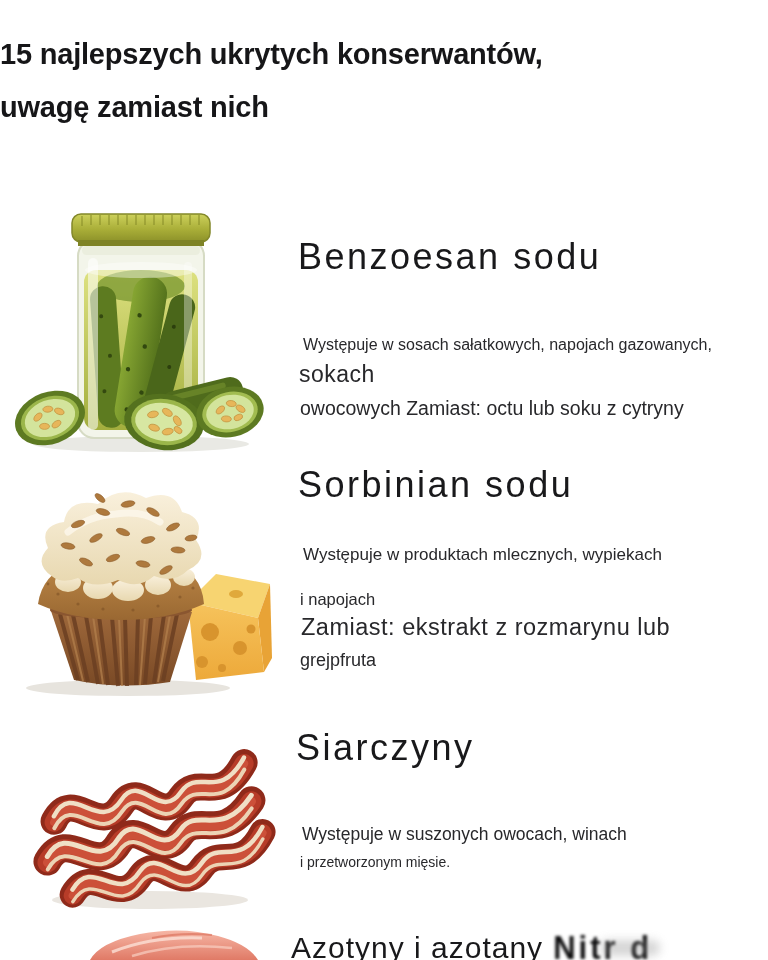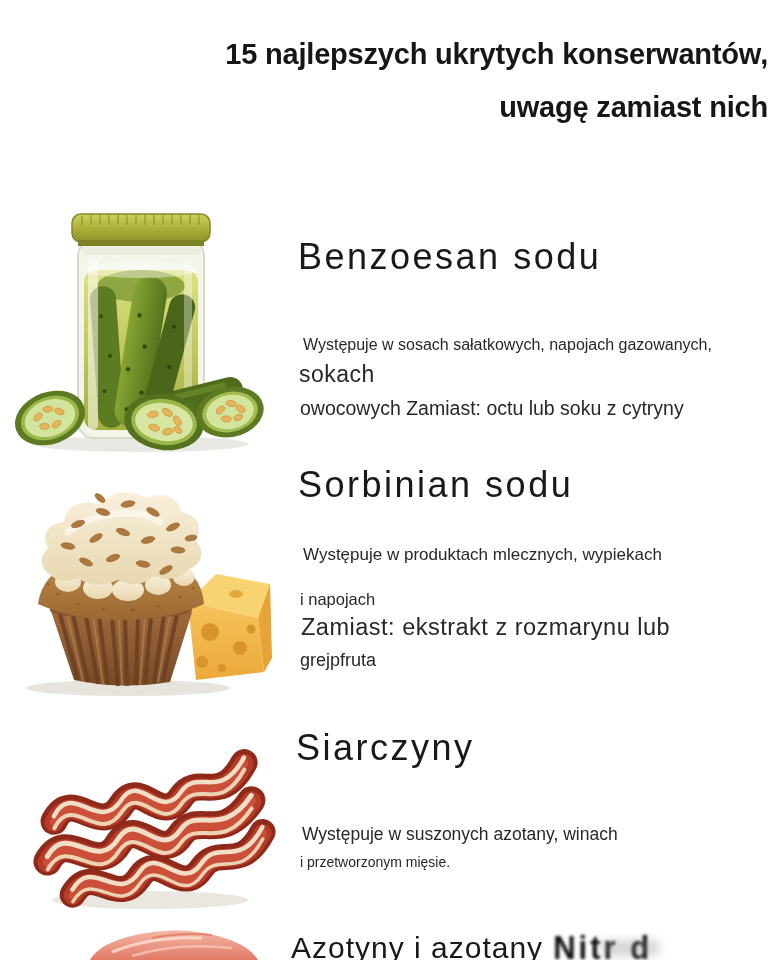--- a/index.html
+++ b/index.html
@@ -1,20 +1,20 @@
 <!DOCTYPE html>
 <html><head>
 <meta charset="utf-8">
 <style>
   html,body{margin:0;padding:0;background:#ffffff;}
   #page{position:relative;width:768px;height:960px;overflow:hidden;background:#ffffff;
         font-family:"Liberation Sans", sans-serif;color:#1b1b1d;}
   .abs{position:absolute;white-space:nowrap;}
   
-  #title{top:28px;left:0;width:768px;text-align:right;font-size:29px;font-weight:600;
+  #title{top:28px;left:0;width:768px;text-align:left;font-size:29px;font-weight:600;
          line-height:53px;letter-spacing:-0.2px;color:#161618;}
   
   .sec-heading{font-size:36px;font-weight:500;letter-spacing:2.5px;color:#19191b;}
   .h-s1{top:236px;left:298px;}
   .h-s2{top:464px;left:298px;}
   .h-s3{top:727px;left:296px;}
   .h-s4{top:930px;left:291px;font-size:30px;letter-spacing:1px;}
   
   .body-line{color:#28282b;}
   .s1l1{top:336px;left:303px;font-size:16px;}
@@ -295,21 +295,21 @@
         <path d="M52,172 C74,138 96,190 120,156 C140,130 160,180 182,150 C200,126 220,158 244,116" stroke="#8f2a1a" stroke-width="26"></path>
         <path d="M52,173 C74,139 96,191 120,157 C140,131 160,181 182,151 C200,127 220,159 244,117" stroke="#b73c28" stroke-width="18"></path>
         <path d="M52,173 C74,139 96,191 120,157 C140,131 160,181 182,151 C200,127 220,159 244,117" stroke="#d0543c" stroke-width="8" opacity="0.85"></path>
         <path d="M52,167 C74,133 96,185 120,151 C140,125 160,175 182,145 C200,121 220,153 244,111" stroke="#f0dfc5" stroke-width="4.5"></path>
         <path d="M52,179 C74,145 96,197 120,163 C140,137 160,187 182,157 C200,133 220,165 244,123" stroke="#ecd3b4" stroke-width="3.5"></path>
       </g>
     </svg>
   </div>
 
   <div class="abs sec-heading h-s3">Siarczyny</div>
-  <div class="abs body-line s3l1">Występuje w suszonych azotany, winach</div>
+  <div class="abs body-line s3l1">Występuje w suszonych owocach, winach</div>
   <div class="abs body-line s3l2">i przetworzonym mięsie.</div>
 
   <div class="abs" style="top:926px;left:82px;">
     <svg width="190" height="34" viewBox="0 0 190 34">
       <defs>
         <linearGradient id="meatg" x1="0" y1="0" x2="0" y2="1">
           <stop offset="0" stop-color="#f6b6a5"></stop>
             <stop offset="1" stop-color="#e07a66"></stop>
         </linearGradient>
       </defs>

